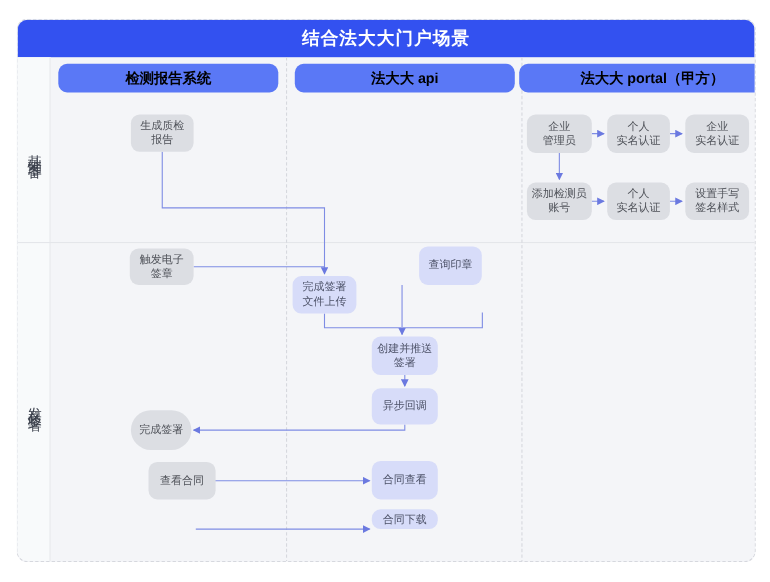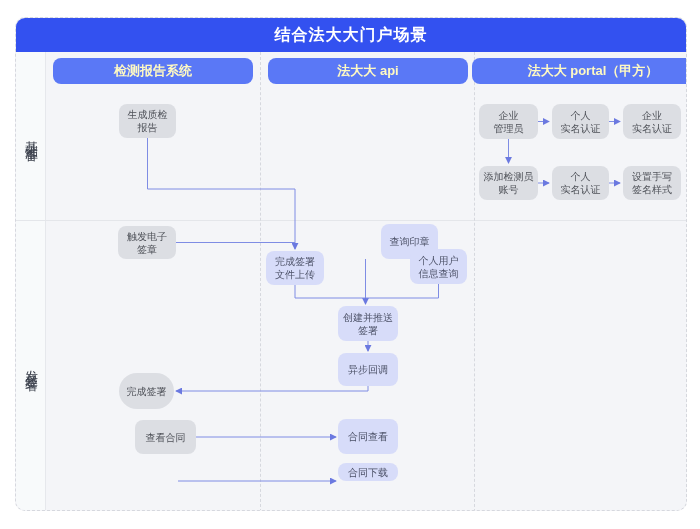--- a/index.html
+++ b/index.html
@@ -9,21 +9,21 @@
     border:1px dashed #d6d8de;border-radius:10px;background:#f4f5f8;overflow:hidden;box-sizing:border-box;}
   .banner{position:absolute;left:0;top:0;width:100%;height:34px;background:#3351f0;
     color:#ffffff;font-size:16px;font-weight:bold;display:flex;align-items:center;justify-content:center;letter-spacing:1px;}
   .label-col{position:absolute;left:0;top:34px;width:30px;height:460px;background:#f8fafb;border-right:1px solid #e6e8ec;box-sizing:border-box;}
   .row-label{position:absolute;left:0;width:30px;display:flex;align-items:center;justify-content:center;
     writing-mode:vertical-rl;font-size:13px;font-weight:500;color:#3c414d;letter-spacing:3px;}
   .row-label.r1{top:34px;height:168px;}
   .row-label.r2{top:202px;height:292px;}
   .hdiv{position:absolute;left:0;top:202px;width:672px;height:0;border-top:1px solid #e4e6ea;}
   .vdash{position:absolute;top:34px;height:460px;width:0;border-left:1px dashed #d6d8de;}
-  .pill{position:absolute;top:40px;height:26px;border-radius:8px;background:#5a78f6;color:#fef9c3;
+  .pill{position:absolute;top:40px;height:26px;border-radius:8px;background:#5a78f6;color:#000000;
     font-size:13px;font-weight:bold;display:flex;align-items:center;justify-content:center;z-index:2;}
   .node{position:absolute;display:flex;align-items:center;justify-content:center;text-align:center;
     font-size:10px;line-height:1.3;white-space:pre-line;border-radius:8px;z-index:2;box-sizing:border-box;}
   .gray{background:#dcdee3;color:#4e5158;}
   .purple{background:#d7dcf9;color:#4d5268;}
   .stadium{border-radius:18px;}
   svg.wires{position:absolute;left:0;top:0;z-index:1;pointer-events:none;}
 </style>
 </head>
 <body>
@@ -74,22 +74,20 @@
     <div class="node gray" style="left:103px;top:86px;width:57px;height:34px;">生成质检
 报告</div>
     <div class="node gray" style="left:102px;top:208px;width:58px;height:33px;">触发电子
 签章</div>
     <div class="node gray stadium" style="left:103px;top:355px;width:55px;height:36px;">完成签署</div>
     <div class="node gray" style="left:101px;top:402px;width:61px;height:34px;margin-left:18px;">查看合同</div>
 
     <div class="node purple" style="left:250px;top:233px;width:58px;height:34px;">完成签署
 文件上传</div>
     <div class="node purple" style="left:321px;top:206px;width:57px;height:35px;margin-left:44px;">查询印章</div>
-    <div class="node purple" style="left:394px;top:231px;width:57px;height:35px;">个人用户
-信息查询</div>
     <div class="node purple" style="left:322px;top:288px;width:60px;height:35px;">创建并推送
 签署</div>
     <div class="node purple" style="left:322px;top:335px;width:60px;height:33px;">异步回调</div>
     <div class="node purple" style="left:322px;top:401px;width:60px;height:35px;">合同查看</div>
     <div class="node purple" style="left:322px;top:445px;width:60px;height:18px;">合同下载</div>
 
     <div class="node gray" style="left:463px;top:86px;width:59px;height:35px;">企业
 管理员</div>
     <div class="node gray" style="left:536px;top:86px;width:57px;height:35px;">个人
 实名认证</div>

